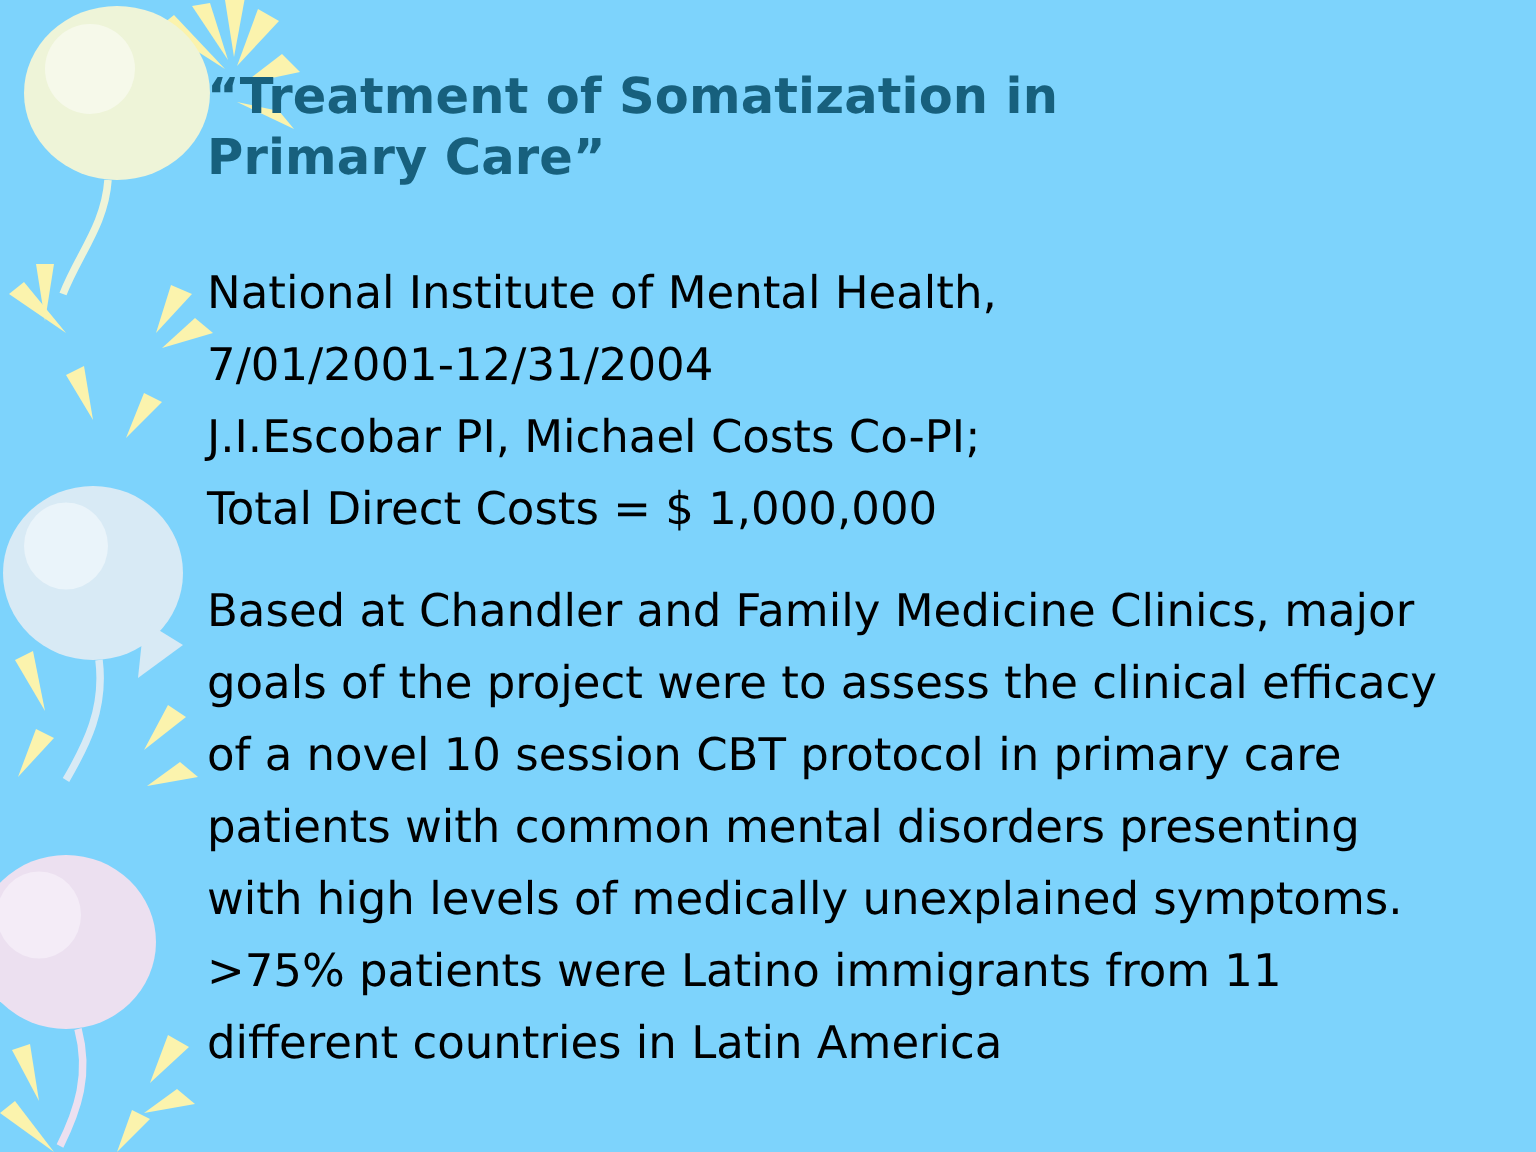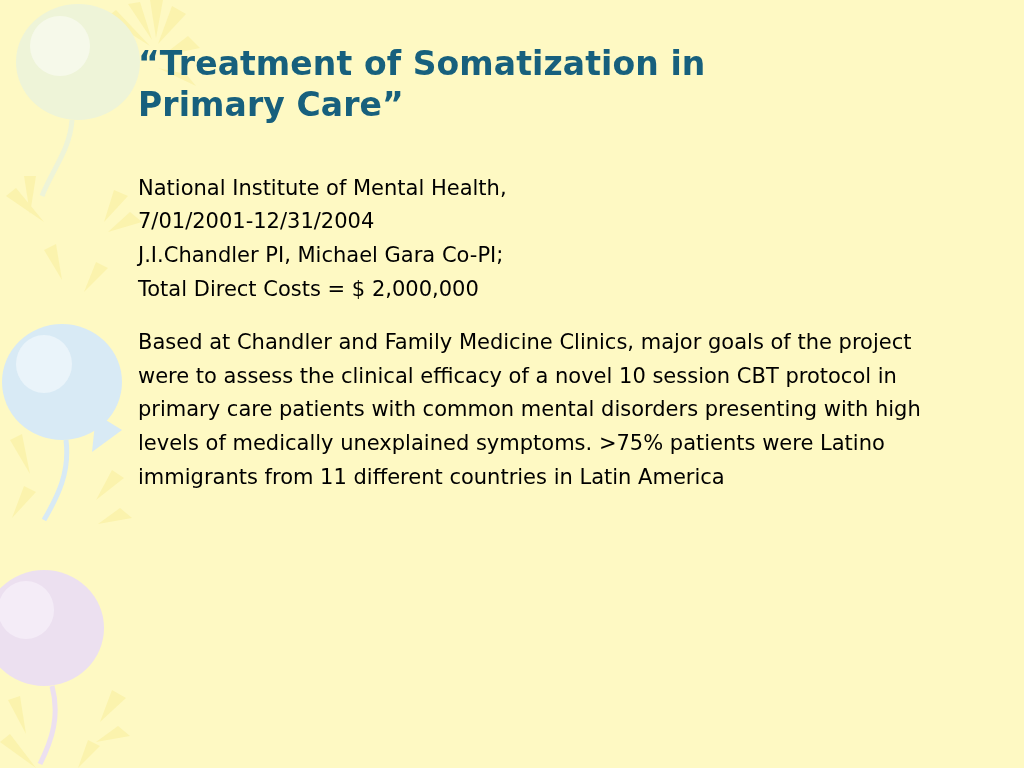--- a/index.html
+++ b/index.html
@@ -10,21 +10,21 @@
   body {
     width: 1024px;
     height: 768px;
     overflow: hidden;
     font-family: "DejaVu Sans", sans-serif;
   }
   .slide {
     position: relative;
     width: 1024px;
     height: 768px;
-    background: #fef9c3;
+    background: #7dd3fc;
     overflow: hidden;
   }
 
   
   .deco {
     position: absolute;
     left: 0;
     top: 0;
     width: 200px;
     height: 768px;
@@ -44,21 +44,21 @@
     font-size: 33px;
     font-weight: bold;
     line-height: 1.24;
     letter-spacing: 0.1px;
     margin: 0 0 0 0;
     width: 720px;
   }
 
   .block {
     color: #000000;
-    font-size: 21px;
+    font-size: 30px;
     line-height: 1.6;
     margin: 0;
   }
 
   .block-grant {
     margin-top: 46px;
   }
 
   .block-desc {
     margin-top: 20px;
@@ -129,20 +129,20 @@
     </g>
   </svg>
 
   <div class="content">
 
     <h1 class="slide-title">“Treatment of Somatization in Primary Care”</h1>
 
     <div class="block block-grant">
       <div class="line">National Institute of Mental Health,</div>
       <div class="line">7/01/2001-12/31/2004</div>
-      <div class="line">J.I.Chandler PI, Michael Gara Co-PI;</div>
-      <div class="line">Total Direct Costs = $ 2,000,000</div>
+      <div class="line">J.I.Escobar PI, Michael Costs Co-PI;</div>
+      <div class="line">Total Direct Costs = $ 1,000,000</div>
     </div>
 
     <div class="block block-desc">Based at Chandler and Family Medicine Clinics, major goals of the project were to assess the clinical efficacy of a novel 10 session CBT protocol in primary care patients with common mental disorders presenting with high levels of medically unexplained symptoms. &gt;75% patients were Latino immigrants from 11 different countries in Latin America</div>
 
   </div>
 </div>
 
 </body></html>

